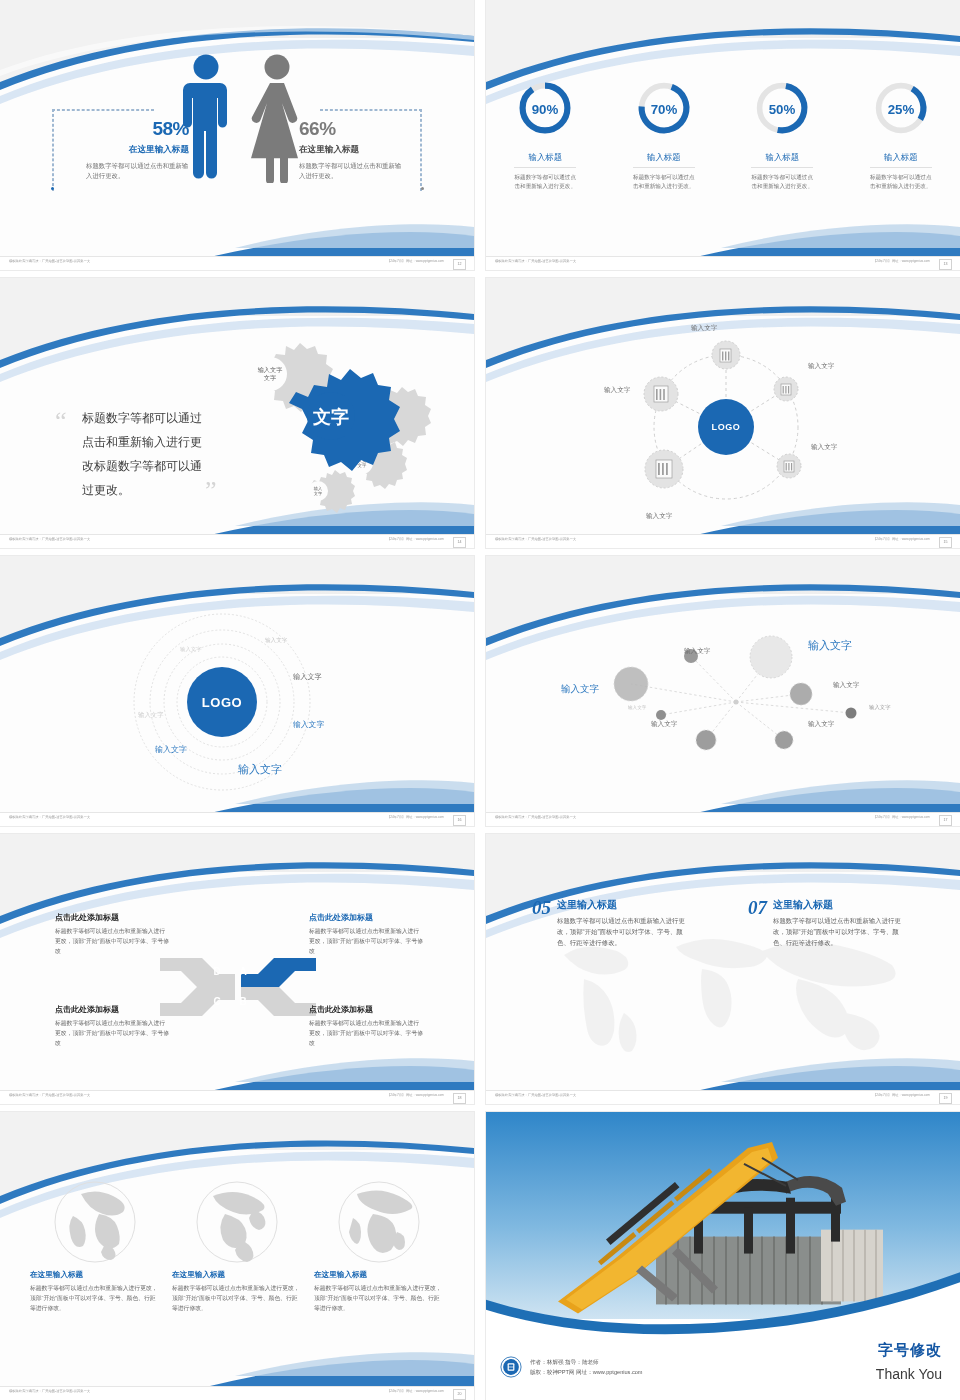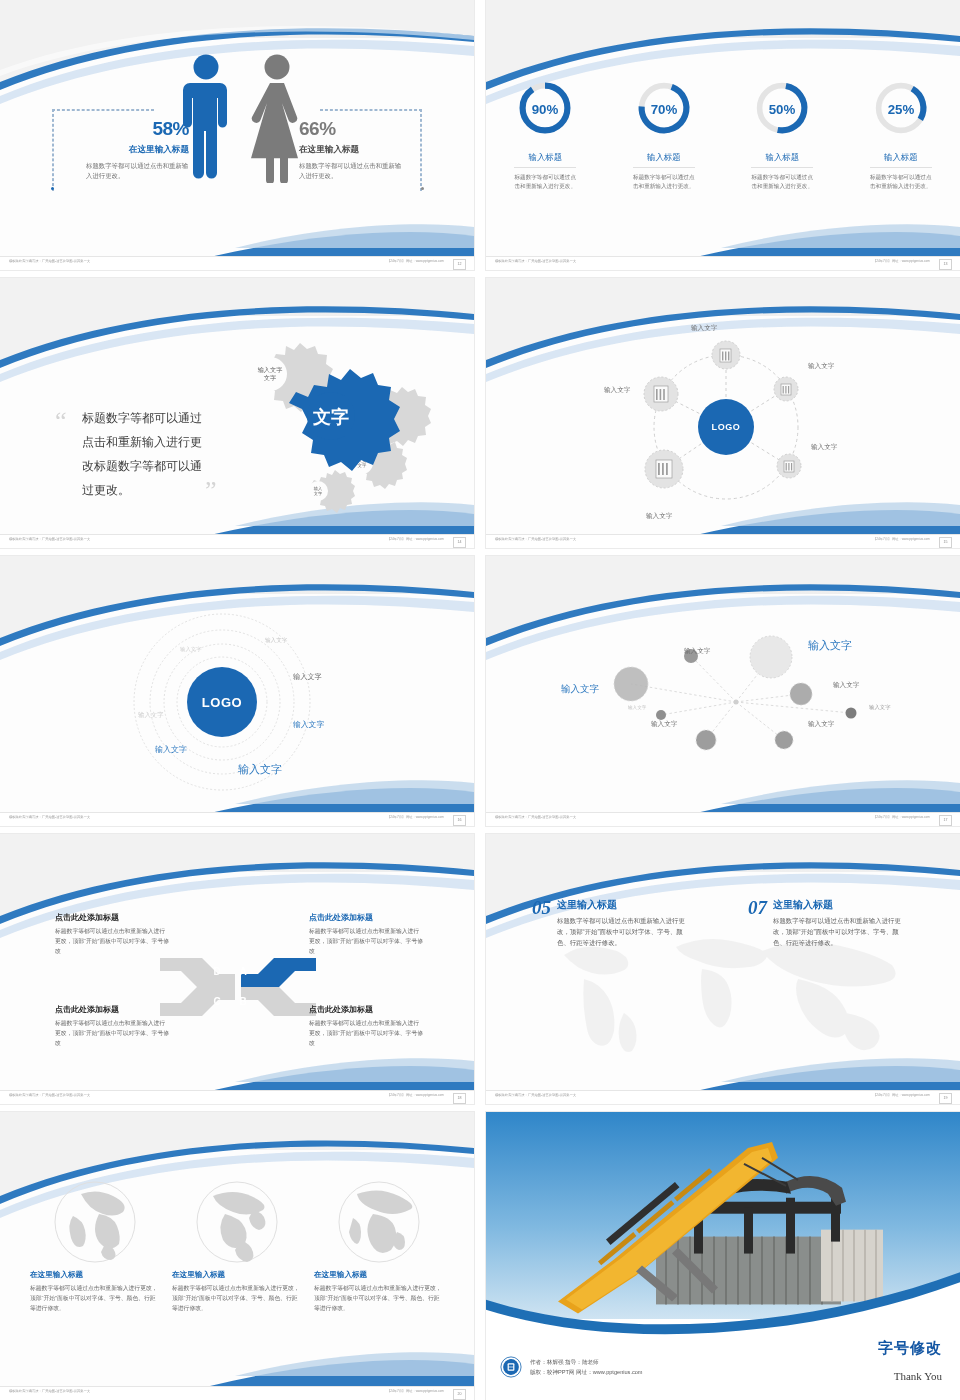--- a/index.html
+++ b/index.html
@@ -50,21 +50,21 @@
   .s7b{font-size:5.8px;color:#676767;line-height:1.7;margin-top:4px;}
 
   
   .s9t{font-size:7.6px;font-weight:bold;color:#1b68b3;}
   .s9b{font-size:5.8px;color:#676767;line-height:1.72;margin-top:4px;}
 
   
   .final{position:relative;background:#ffffff;overflow:hidden;box-shadow:0 0 0 1px #ebebeb;}
   .sky{position:absolute;left:0;top:0;width:100%;height:72%;}
   .thanks-cn{font-size:15px;font-weight:bold;color:#1356a3;letter-spacing:1px;}
-  .thanks-en{font-size:11px;color:#3b3b3b;margin-top:12px;font-family:Liberation Serif, serif;}
+  .thanks-en{font-size:14px;color:#3b3b3b;margin-top:6px;}
   .credits{font-size:5.6px;color:#5a5a5a;line-height:1.85;white-space:nowrap;}
 </style>
 </head>
 <body>
 
 <div class="grid">
 
   <div class="slide">
     <div class="hdr"></div>
     <div class="hdr-title">请在这里输入标题</div>

